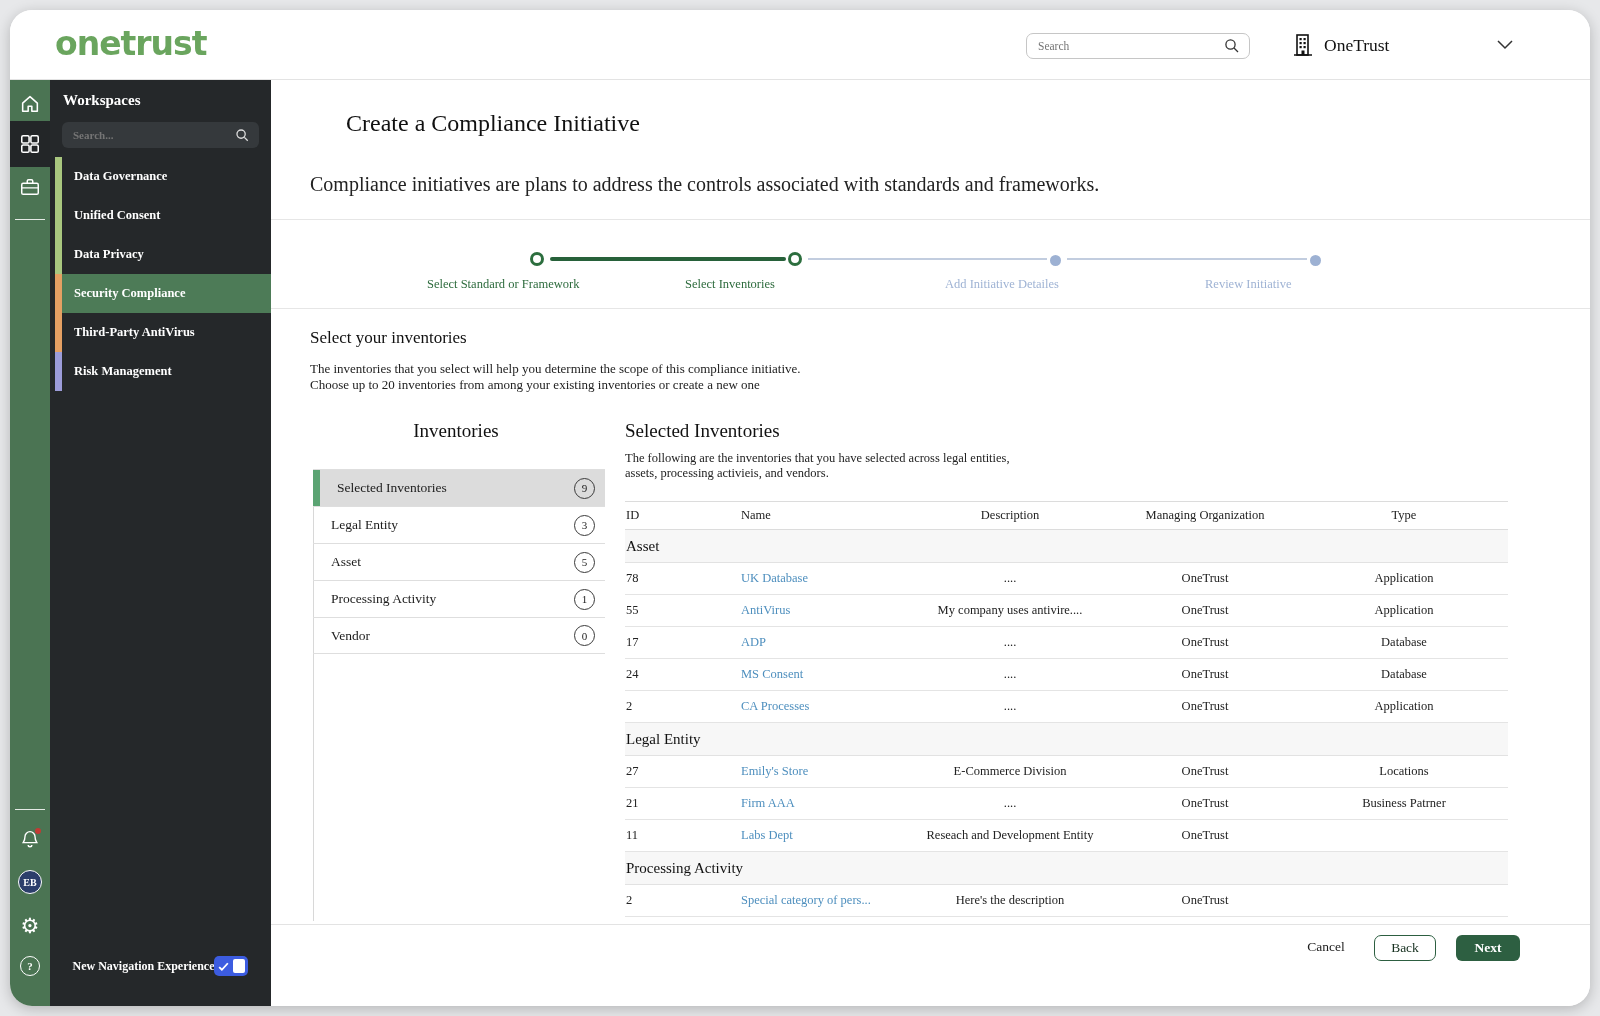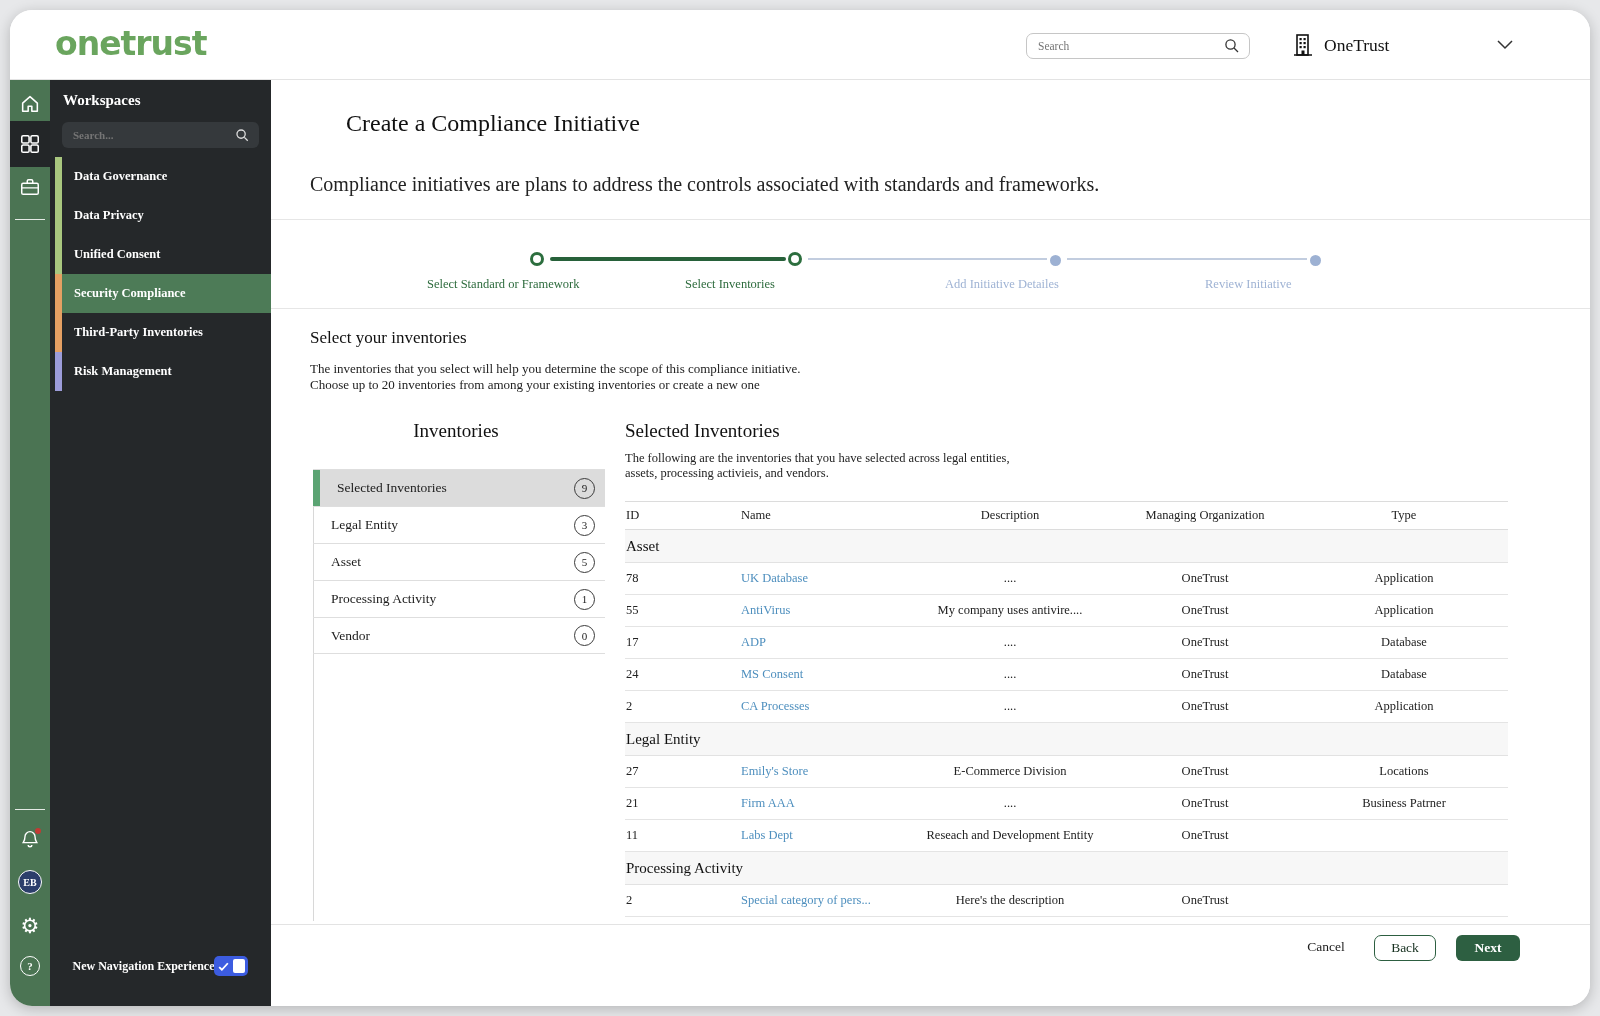--- a/index.html
+++ b/index.html
@@ -208,33 +208,33 @@
         </span>
       </div>
 
       <div class="menu">
         <div class="menu-item">
           <span class="accent" style="background: rgb(169, 199, 127);"></span>
           <span class="mlabel">Data Governance</span>
         </div>
         <div class="menu-item">
           <span class="accent" style="background: rgb(169, 199, 127);"></span>
+          <span class="mlabel">Unified Consent</span>
+        </div>
+        <div class="menu-item">
+          <span class="accent" style="background: rgb(169, 199, 127);"></span>
           <span class="mlabel">Data Privacy</span>
-        </div>
-        <div class="menu-item">
-          <span class="accent" style="background: rgb(169, 199, 127);"></span>
-          <span class="mlabel">Unified Consent</span>
         </div>
         <div class="menu-item active">
           <span class="accent" style="background: rgb(229, 160, 99);"></span>
           <span class="mlabel">Security Compliance</span>
         </div>
         <div class="menu-item">
           <span class="accent" style="background: rgb(229, 160, 99);"></span>
-          <span class="mlabel">Third-Party Inventories</span>
+          <span class="mlabel">Third-Party AntiVirus</span>
         </div>
         <div class="menu-item">
           <span class="accent" style="background: rgb(156, 156, 217);"></span>
           <span class="mlabel">Risk Management</span>
         </div>
       </div>
 
       <div class="toggle-row">
         <span class="toggle-label">New Navigation Experience</span>
         <span class="toggle">

